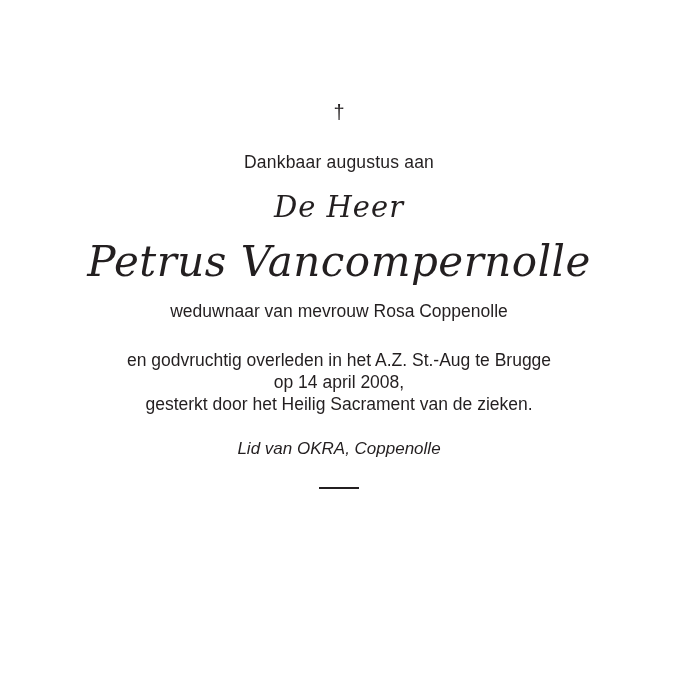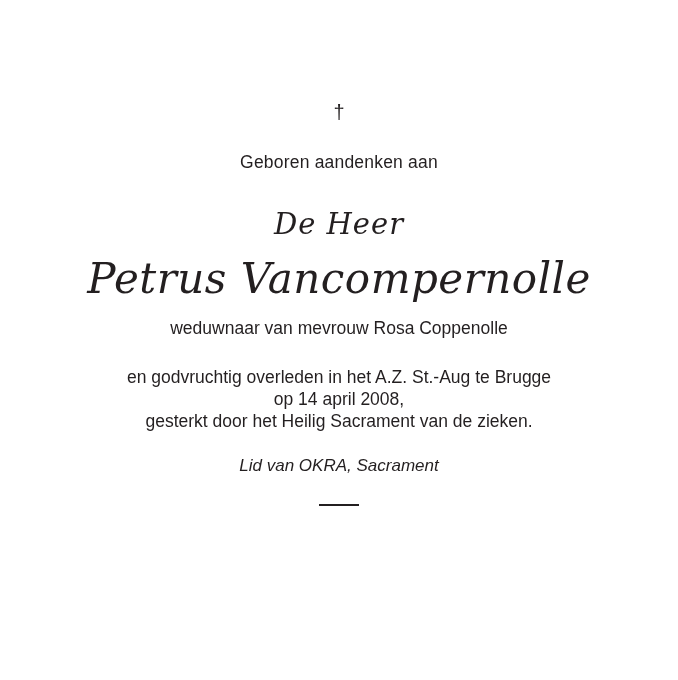--- a/index.html
+++ b/index.html
@@ -26,21 +26,21 @@
     margin-top: 30px;
     font-size: 17.5px;
     line-height: 20px;
     letter-spacing: 0.2px;
   }
   .script {
     font-family: "DejaVu Serif", serif;
     font-style: italic;
   }
   .honorific {
-    margin-top: 36px;
+    margin-top: 19px;
     font-size: 29px;
     line-height: 32px;
     letter-spacing: 1px;
   }
   .name {
     margin-top: 12px;
     font-size: 42px;
     line-height: 54px;
     letter-spacing: 0.5px;
     font-style: italic;
@@ -69,31 +69,31 @@
     background: currentColor;
   }
 </style>
 </head>
 <body style="background: rgb(255, 255, 255); color: rgb(35, 31, 32);">
 
 <div class="card">
 
   <div class="cross">†</div>
 
-  <div class="intro">Geboren aandenken aan</div>
+  <div class="intro">Dankbaar augustus aan</div>
 
   <div class="honorific script">De Heer</div>
 
   <div class="name script">Petrus Vancompernolle</div>
 
   <div class="relation">weduwnaar van mevrouw Rosa Coppenolle</div>
 
   <div class="life">
     <div>en godvruchtig overleden in het A.Z. St.-Aug te Brugge</div>
     <div>op 14 april 2008,</div>
     <div>gesterkt door het Heilig Sacrament van de zieken.</div>
   </div>
 
-  <div class="membership">Lid van OKRA, Sacrament</div>
+  <div class="membership">Lid van OKRA, Coppenolle</div>
 
   <div class="rule"></div>
 
 </div>
 
 </body></html>

